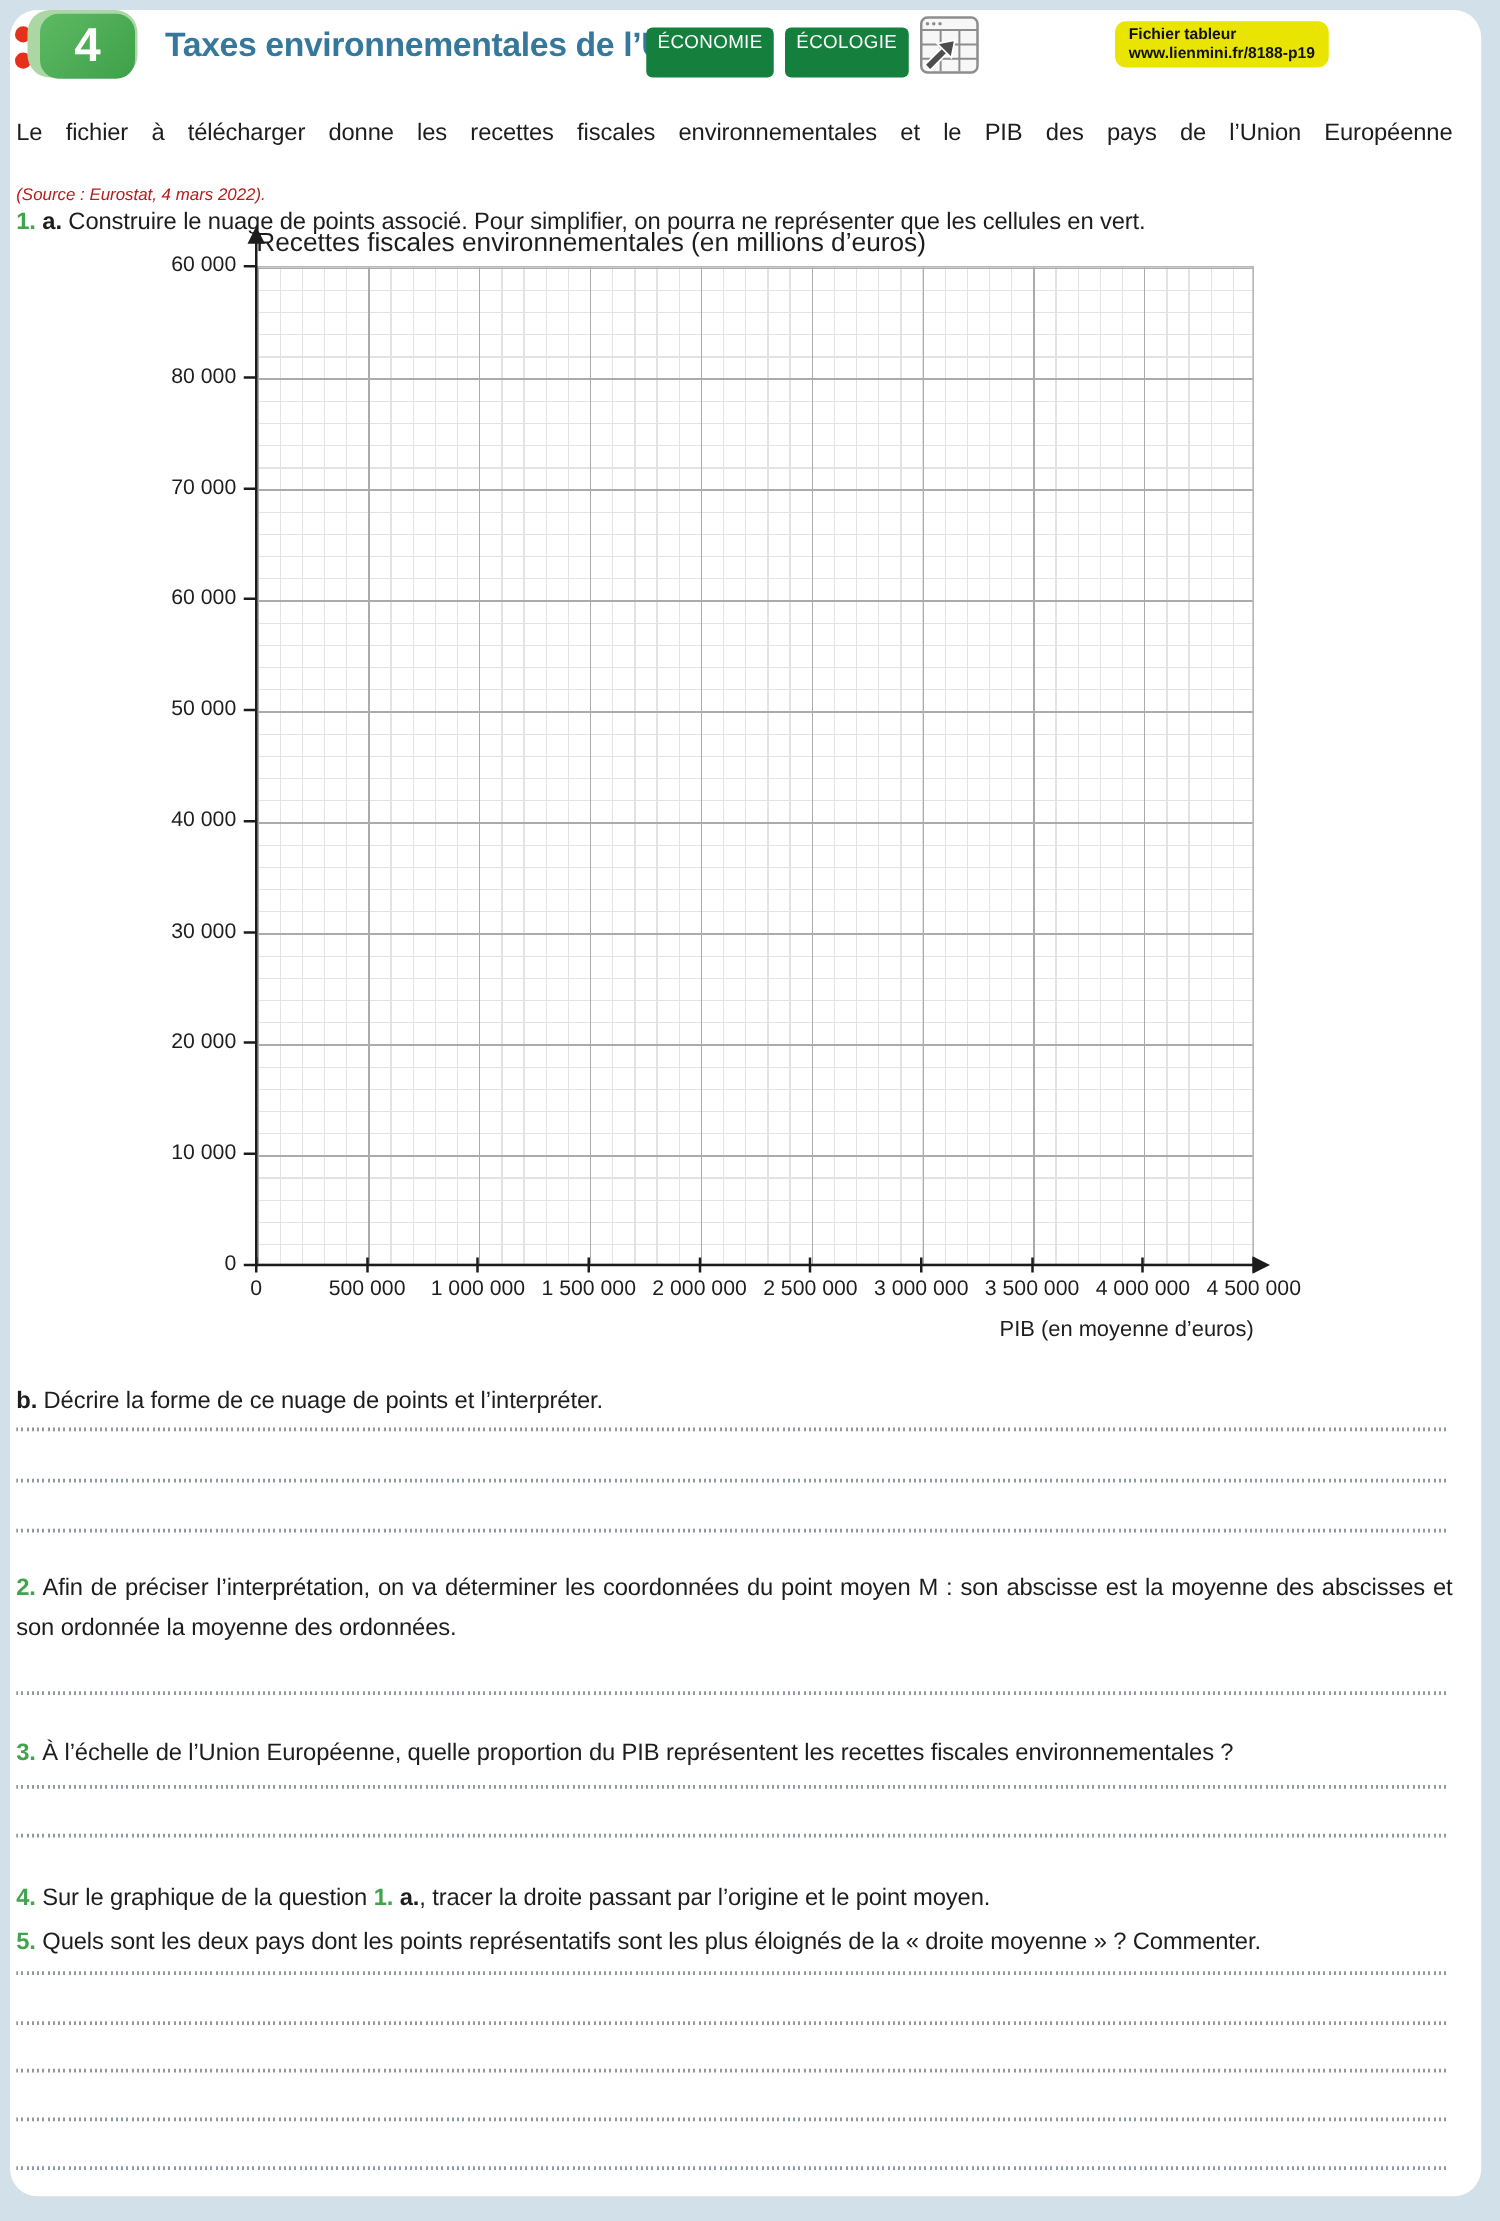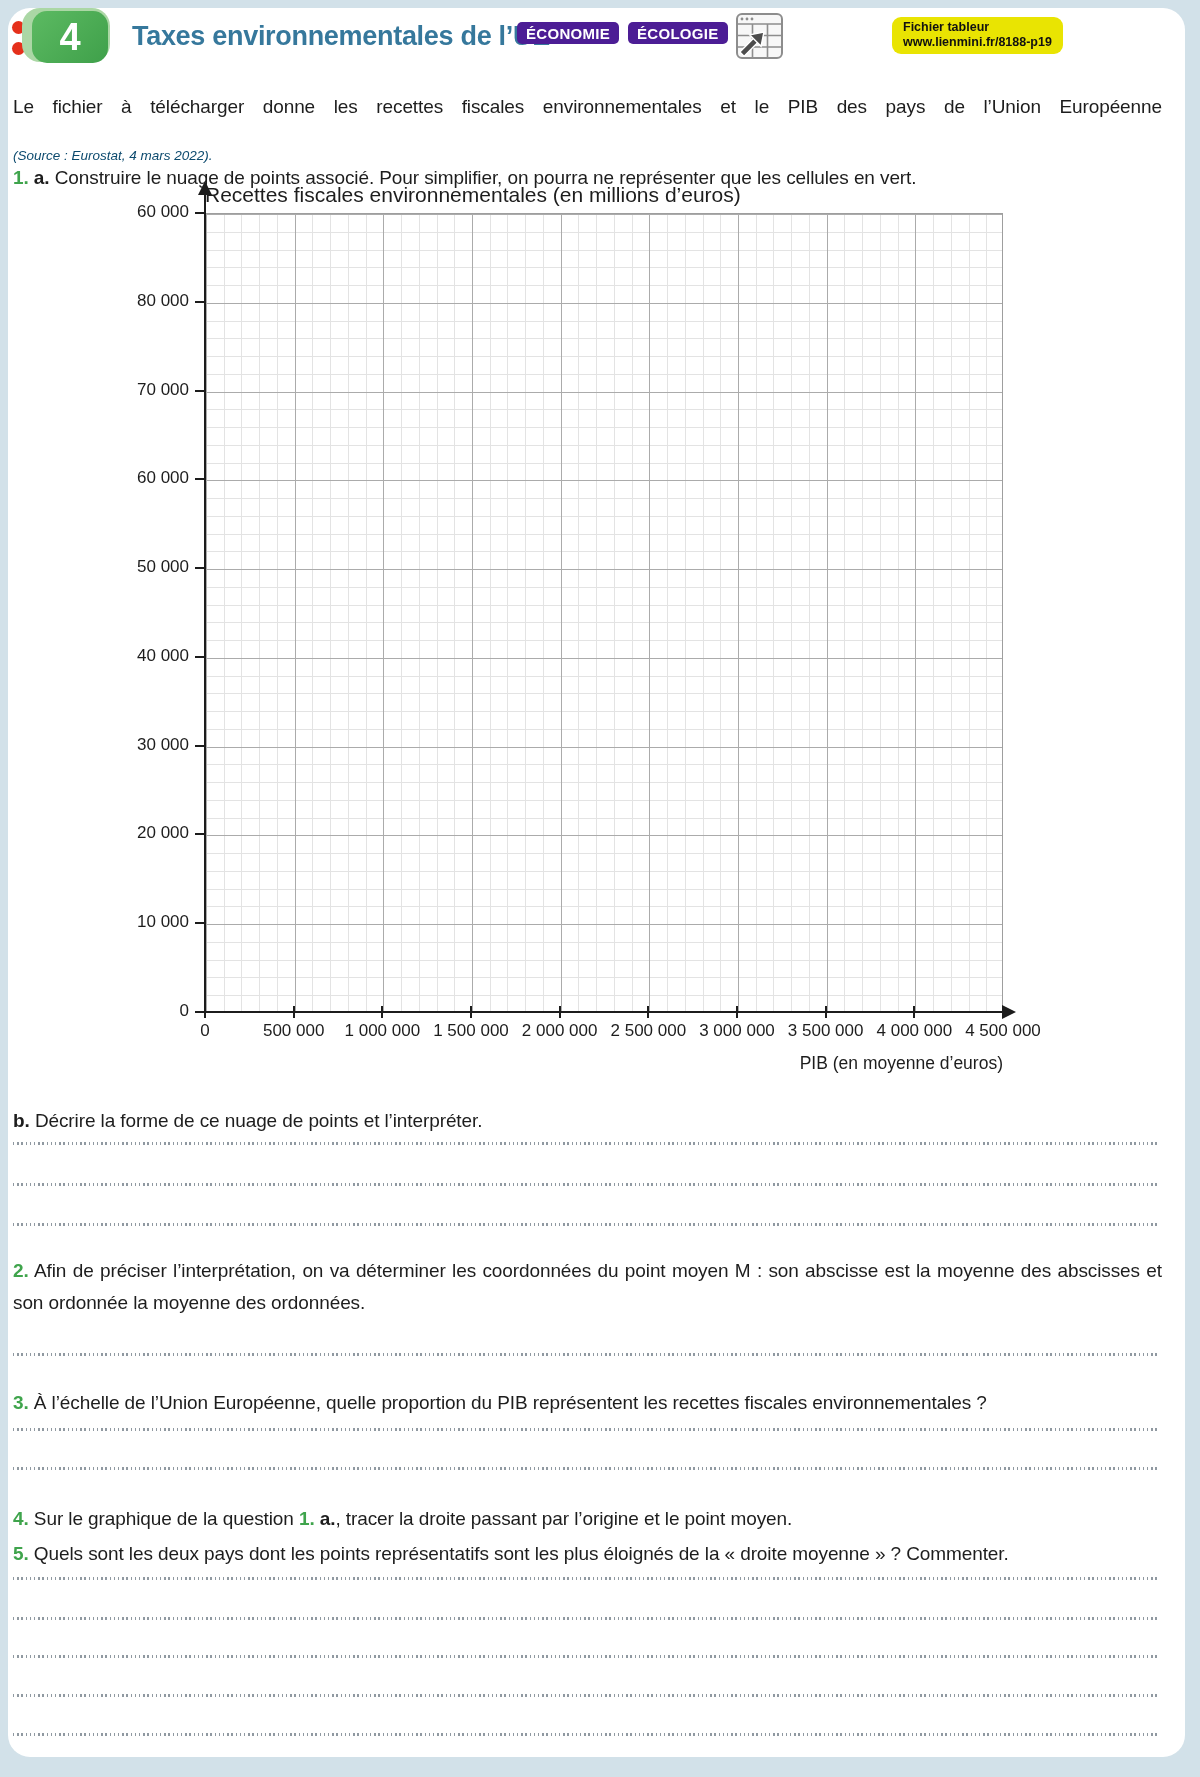--- a/index.html
+++ b/index.html
@@ -12,32 +12,32 @@
   .dot { position:absolute; width:13px; height:13px; border-radius:50%; background:#e5301b; left:4px; }
   .dot.d1 { top:13px; } .dot.d2 { top:34px; }
   .plate-light { position:absolute; left:14px; top:0; width:88px; height:54px;
                  background:#abd7a5; border-radius:18px; }
   .plate-dark { position:absolute; left:24px; top:3px; width:76px; height:52px;
                 background:linear-gradient(135deg,#5cba62,#3fa04a); border-radius:15px;
                 color:#fff; font-size:38px; font-weight:bold; display:flex;
                 align-items:center; justify-content:center; }
   .title { position:absolute; left:84px; top:13px; font-size:27px; font-weight:bold;
            color:#36789c; letter-spacing:-0.3px; white-space:nowrap;margin-left:40px; }
-  .tag { position:absolute; top:14px; background:#4c1d95; color:#fff; font-weight:bold;
-         font-size:15px; padding:3px 9px 2px; border-radius:5px; letter-spacing:0.3px; white-space:nowrap; }
+  .tag { position:absolute; top:14px; background:#15803d; color:#fff; font-weight:normal;
+         font-size:15px; padding:3px 9px 20px; border-radius:5px; letter-spacing:0.3px; white-space:nowrap; }
   .tag.t1 { left:509px; } .tag.t2 { left:620px; }
   .sheet-icon { position:absolute; left:727px; top:3px; width:50px; height:50px; }
   .resource { position:absolute; left:884px; top:9px; background:#e9e402; border-radius:9px;
               padding:3px 11px 4px; font-size:12.5px; font-weight:600; line-height:15px; color:#111; }
 
   
   .tb { position:absolute; left:5px; width:1149px; font-size:19px; line-height:27px;
         letter-spacing:-0.1px; }
   .intro { top:66px; text-align:justify; text-align-last:justify; }
-  .source { top:110px; font-size:13.5px; font-style:italic; color:#0c4a6e; letter-spacing:0;margin-top:24px; }
+  .source { top:110px; font-size:13.5px; font-style:italic; color:#b91c1c; letter-spacing:0;margin-top:24px; }
   .q1a { top:137px; }
   .q1b { top:1080px; }
   .q2  { top:1228px; line-height:32px; text-align:justify; }
   .q3  { top:1366px;margin-top:15px; }
   .q4  { top:1478px; }
   .q5  { top:1513px; }
   b { font-weight:bold; }
   .gn { color:#3fa44c; font-weight:bold; }
 
   .dotline { position:absolute; left:5px; right:28px; height:3px;

